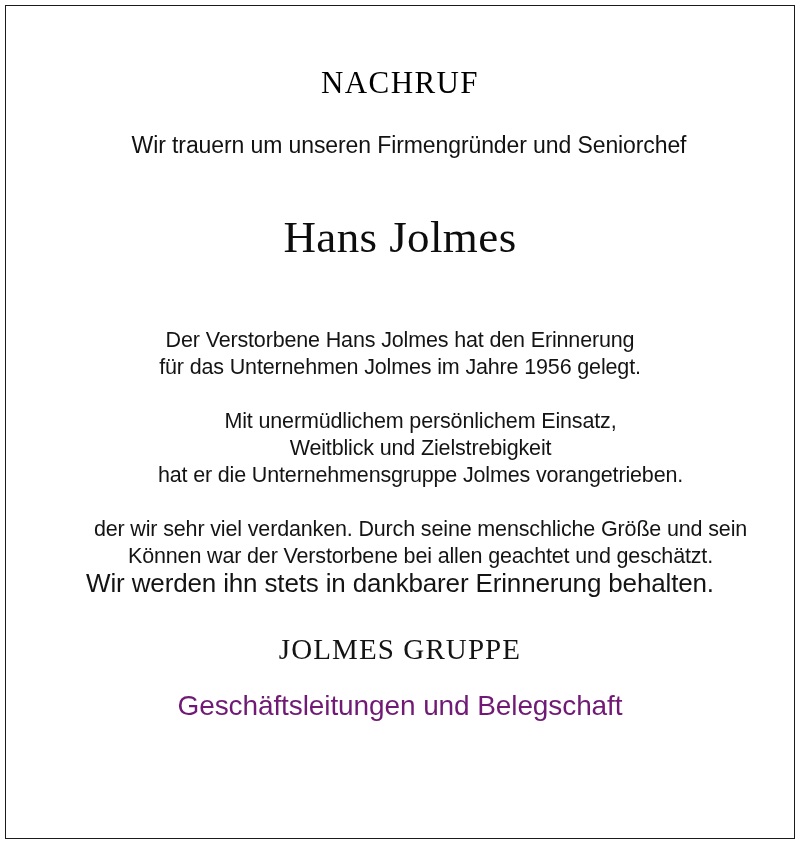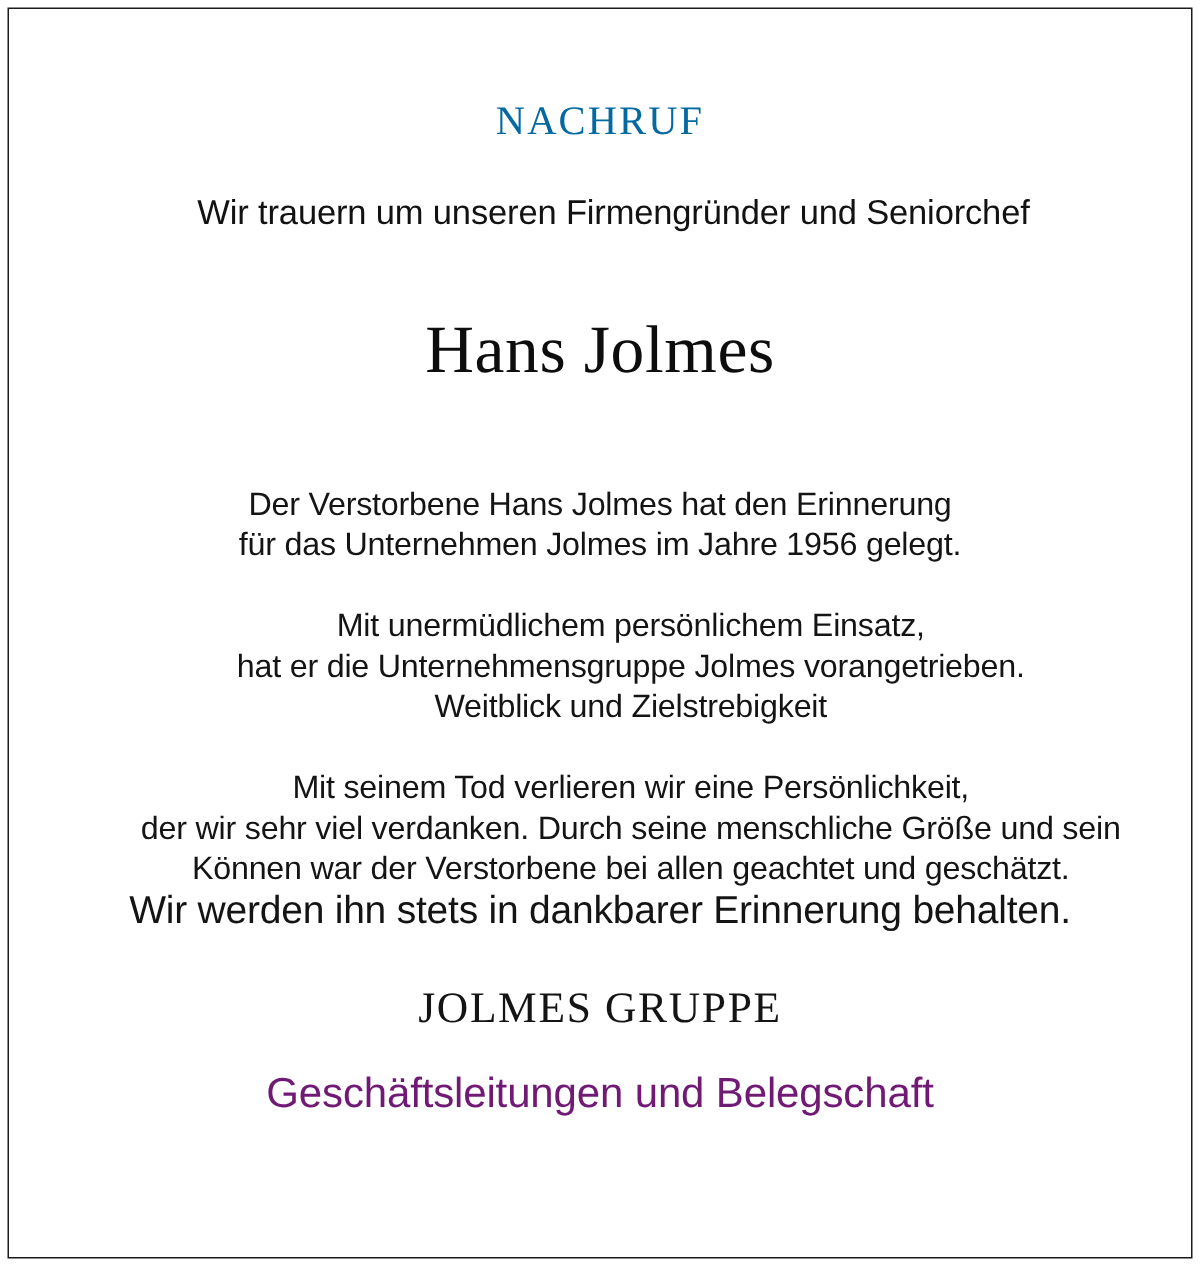--- a/index.html
+++ b/index.html
@@ -33,26 +33,26 @@
     position: absolute;
     left: 5px;
     top: 5px;
     width: 790px;
     text-align: center;
     color: #111111;
   }
 
   .nachruf-heading {
     font-family: "Liberation Serif", serif;
-    font-size: 27px;
+    font-size: 31px;
     font-weight: 400;
     letter-spacing: 1.4px;
     line-height: 1;
     margin-top: 62px;
-    color: #0369a1;
+    color: #000000;
   }
 
   .subtitle {
     font-size: 23px;
     font-weight: 400;
     line-height: 1;
     margin-top: 36px;
     letter-spacing: -0.1px;
     color: #121212;
     padding-left: 18px;
@@ -134,26 +134,25 @@
 
     <div class="body-block">
 
       <div class="body-paragraph">
         <span class="para-line">Der Verstorbene Hans Jolmes hat den Erinnerung</span>
         <span class="para-line">für das Unternehmen Jolmes im Jahre 1956 gelegt.</span>
       </div>
 
       <div class="body-paragraph">
         <span class="para-line">Mit unermüdlichem persönlichem Einsatz,</span>
+        <span class="para-line">Weitblick und Zielstrebigkeit</span>
         <span class="para-line">hat er die Unternehmensgruppe Jolmes vorangetrieben.</span>
-        <span class="para-line">Weitblick und Zielstrebigkeit</span>
       </div>
 
       <div class="body-paragraph">
-        <span class="para-line">Mit seinem Tod verlieren wir eine Persönlichkeit,</span>
         <span class="para-line">der wir sehr viel verdanken. Durch seine menschliche Größe und sein</span>
         <span class="para-line">Können war der Verstorbene bei allen geachtet und geschätzt.</span>
       </div>
 
     </div>
 
     <div class="closing-line">Wir werden ihn stets in dankbarer Erinnerung behalten.</div>
 
     <div class="company-name">JOLMES GRUPPE</div>
 

